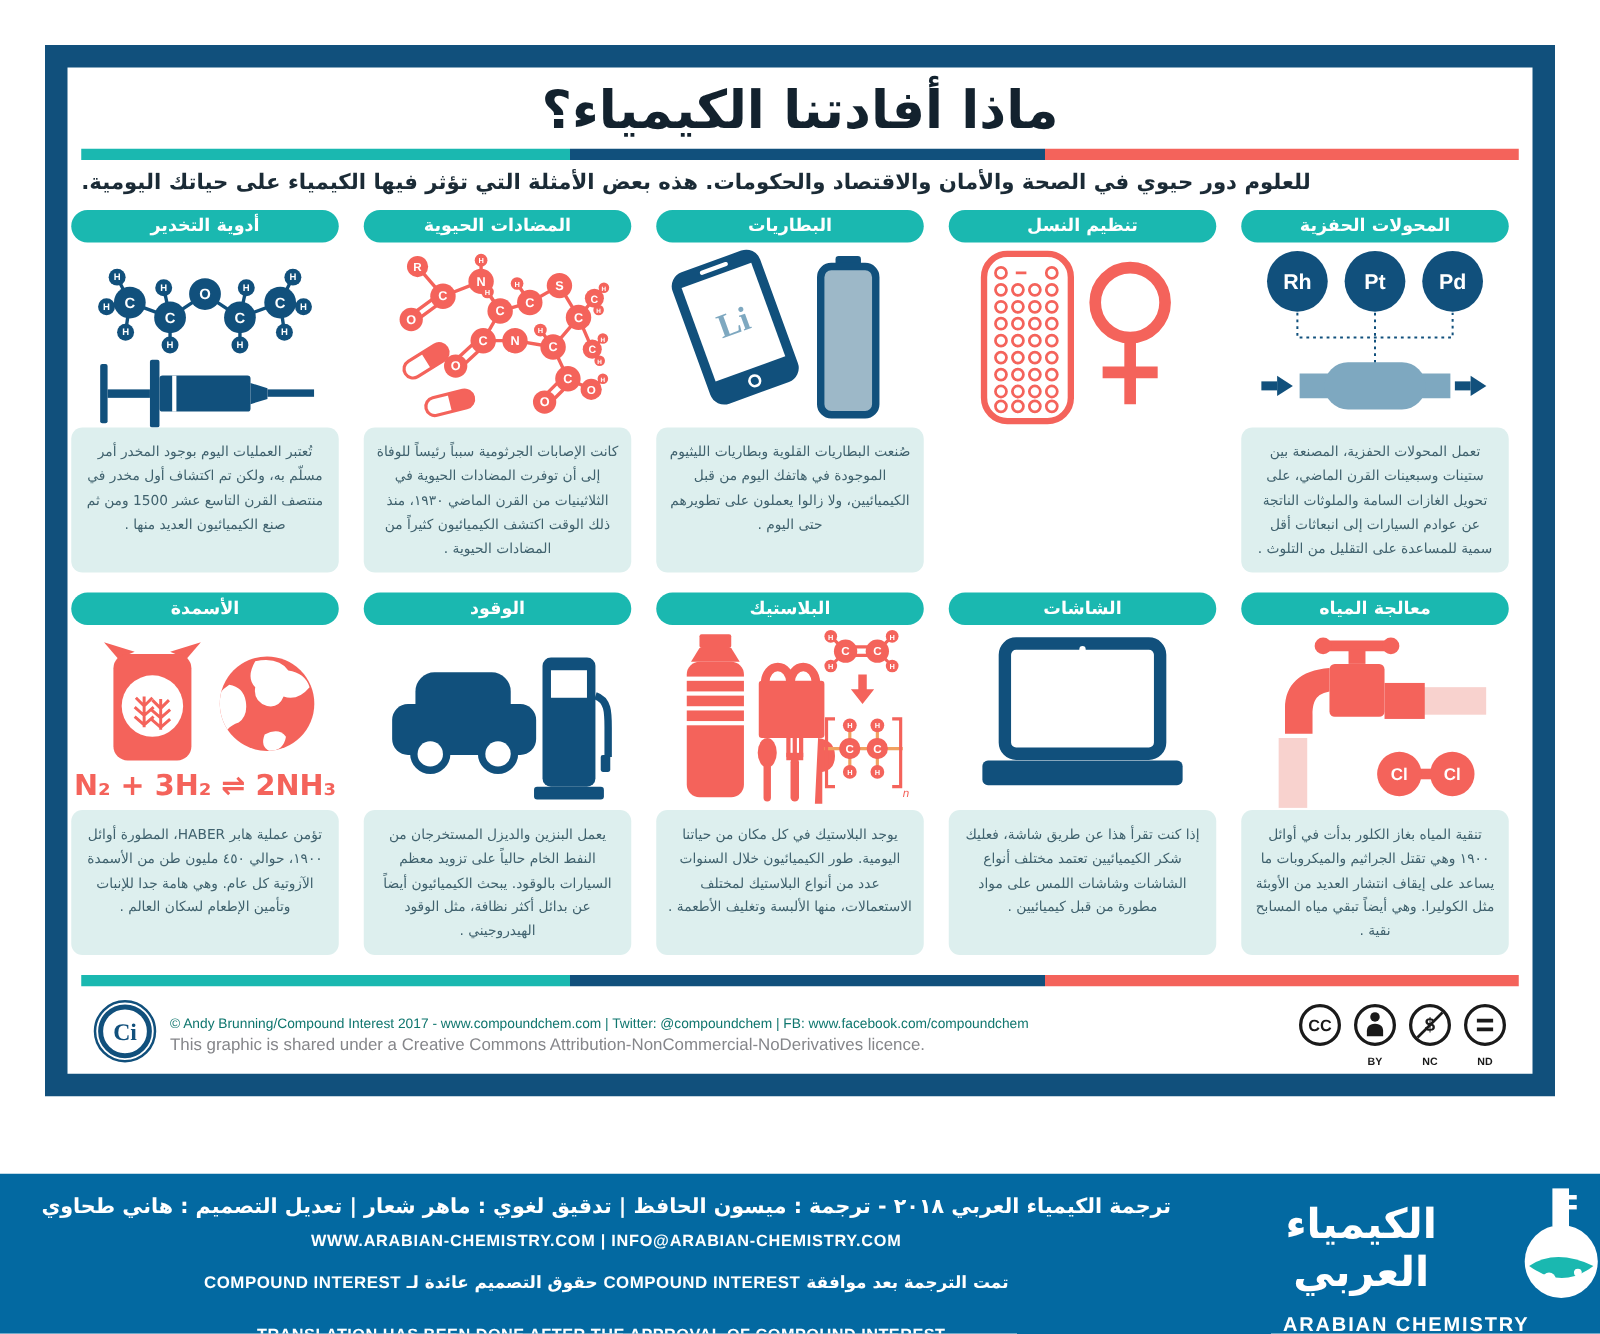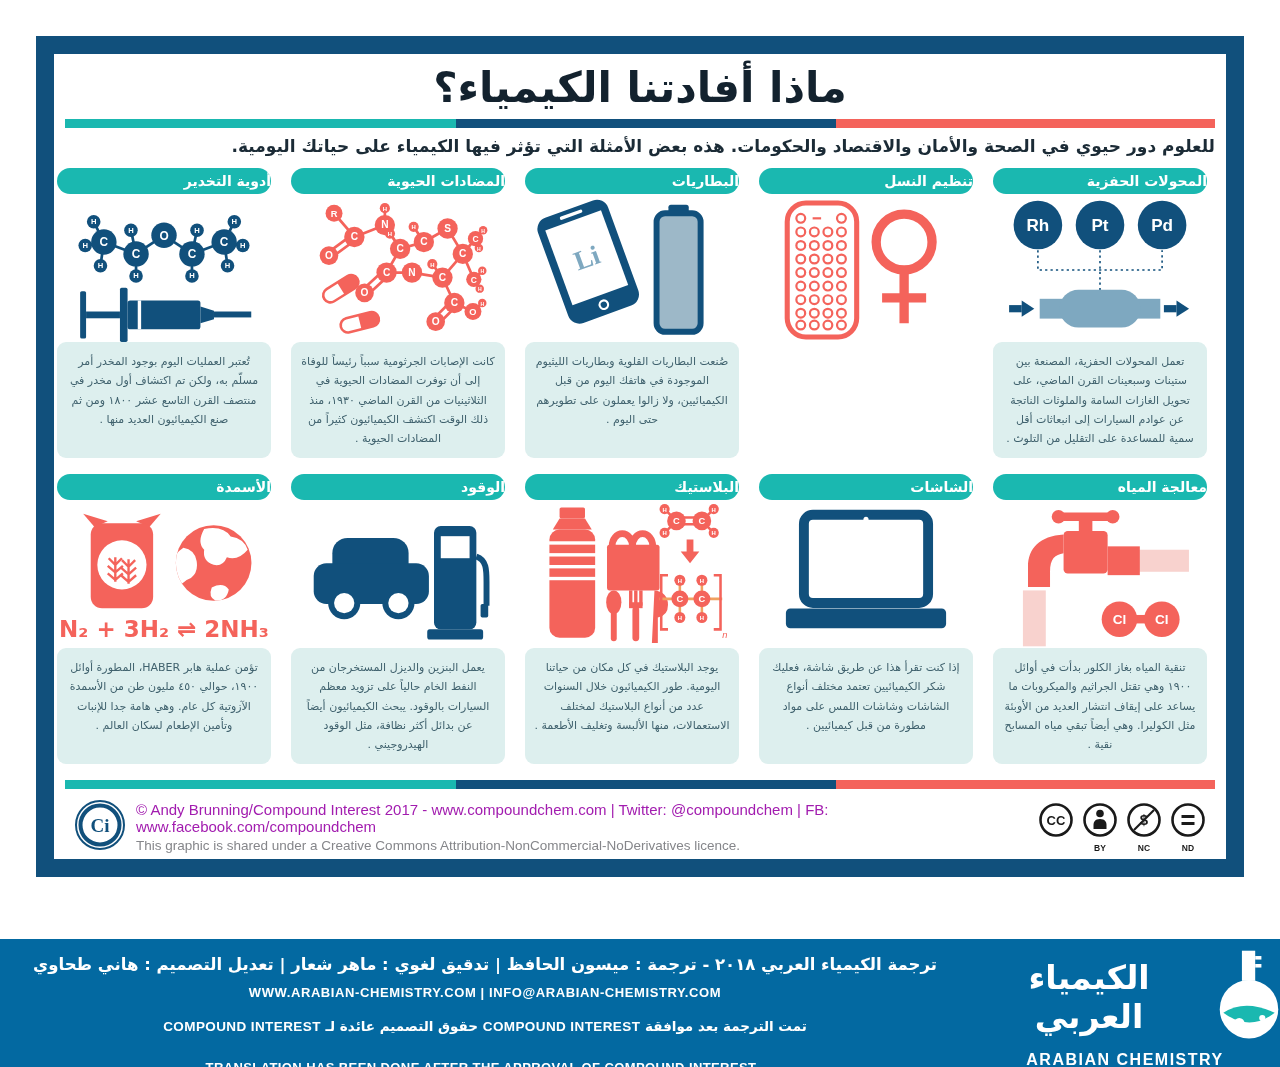--- a/index.html
+++ b/index.html
@@ -8,39 +8,39 @@
   .ar{font-family:"DejaVu Sans",sans-serif;}
   .frame{position:absolute;left:36px;top:36px;width:1208px;height:841px;
          border:18px solid #11507c;box-sizing:border-box;background:#fff;overflow:hidden;
          padding:0 11px;}
   .title{margin:8px 0 0;text-align:center;font-size:42px;font-weight:bold;color:#13222e;
          height:52px;line-height:52px;direction:rtl;}
   .tribar{height:9px;display:flex;margin-top:5px;}
   .tribar .seg-teal{width:34%;background:#1ab8b0;}
   .tribar .seg-navy{width:33%;background:#11507c;}
   .tribar .seg-red{width:33%;background:#f4635b;}
-  .subtitle{margin:8px 0 0;text-align:right;font-size:17px;font-weight:bold;color:#1b2b36;
+  .subtitle{margin:8px 0 0;text-align:left;font-size:17px;font-weight:bold;color:#1b2b36;
             direction:rtl;}
   .row{display:flex;direction:rtl;gap:20px;padding:0 8px;margin-top:12px;}
   .row2{margin-top:16px;}
   .panel{width:214px;flex:0 0 auto;}
   .phead{height:26px;background:#1ab8b0;border-radius:14px;color:#fff;font-size:14px;
-         font-weight:bold;line-height:26px;text-align:right;direction:rtl;}
+         font-weight:bold;line-height:26px;text-align:center;direction:rtl;}
   .picon{height:148px;display:flex;flex-direction:column;align-items:center;justify-content:center;
          padding-top:4px;box-sizing:border-box;}
   .picon svg{display:block;}
   .ptext{background:#ddefee;border-radius:9px;padding:10px 9px;height:116px;overflow:hidden;
          font-size:11px;line-height:1.75;color:#40626e;text-align:center;direction:rtl;
          box-sizing:border-box;}
   .equation{font-family:"DejaVu Sans",sans-serif;font-weight:bold;font-size:23px;color:#f4635b;
             margin-top:2px;white-space:nowrap;}
   .footer-bar{margin-top:16px;}
   .credit-row{display:flex;align-items:center;margin-top:9px;padding:0 8px;gap:9px;}
   .credit-text{flex:1;}
-  .credit-line1{font-size:15px;color:#a21caf;}
+  .credit-line1{font-size:11px;color:#0f766e;}
   .credit-line2{font-size:13.5px;color:#85868a;margin-top:3px;}
   .cc-badges{display:flex;gap:6px;align-items:flex-start;}
   .cc-badge{width:38px;text-align:center;}
   .cc-label{font-size:8.5px;font-weight:bold;color:#1a1a1a;margin-top:1px;text-align:center;}
   .banner{position:absolute;left:0;top:939px;width:1280px;height:162px;background:#0369a1;
           display:flex;color:#fff;}
   .banner-text{flex:1;text-align:center;padding-top:16px;}
   .b1{font-size:16.5px;font-weight:bold;direction:rtl;}
   .b2{font-size:13px;font-weight:bold;letter-spacing:0.6px;margin-top:11px;}
   .b3{font-size:13.5px;font-weight:bold;direction:rtl;margin-top:18px;}
@@ -283,21 +283,21 @@
        <rect x="6" y="110" width="7" height="56" rx="2"></rect>
        <rect x="13" y="134" width="40" height="8"></rect>
        <rect x="53" y="106" width="9" height="64" rx="2"></rect>
        <rect x="62" y="121" width="86" height="34" rx="3"></rect>
        <rect x="74" y="121" width="4" height="34" fill="#fff"></rect>
        <polygon points="148,128 164,133 164,143 148,148"></polygon>
        <rect x="164" y="134" width="44" height="7"></rect>
       </g>
      </svg>
     </div>
-    <div class="ptext ar">تُعتبر العمليات اليوم بوجود المخدر أمر مسلّم به، ولكن تم اكتشاف أول مخدر في منتصف القرن التاسع عشر ١٨٠٠ ومن ثم صنع الكيميائيون العديد منها .</div>
+    <div class="ptext ar">تُعتبر العمليات اليوم بوجود المخدر أمر مسلّم به، ولكن تم اكتشاف أول مخدر في منتصف القرن التاسع عشر 1500 ومن ثم صنع الكيميائيون العديد منها .</div>
    </div>
 
   </div>
 
   <div class="row row2">
 
    <div class="panel">
     <div class="phead ar">معالجة المياه</div>
     <div class="picon">
      <svg width="204" height="146" viewBox="0 0 210 170">

